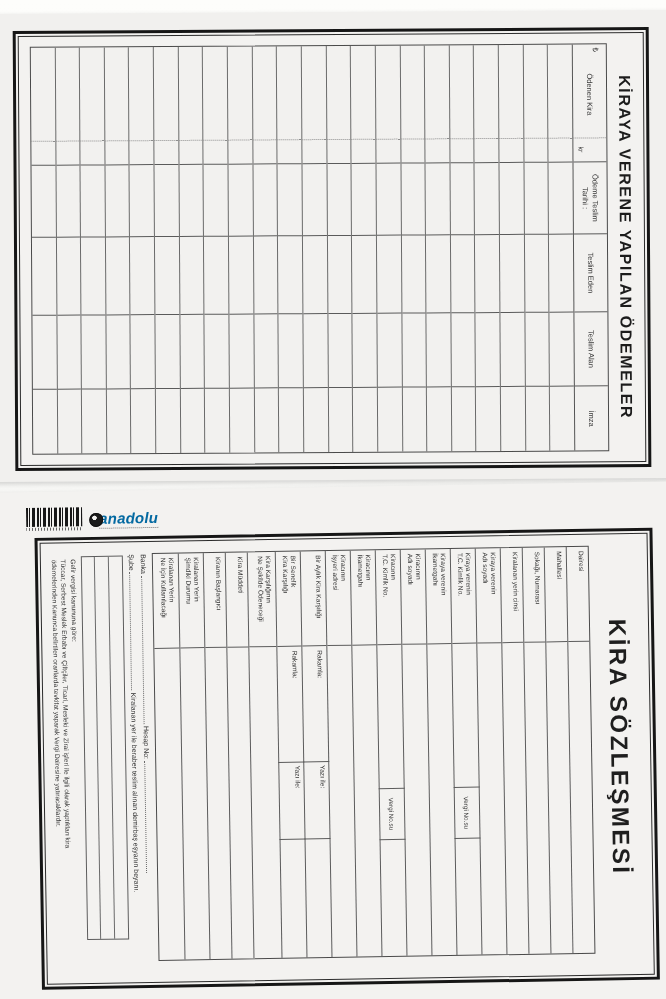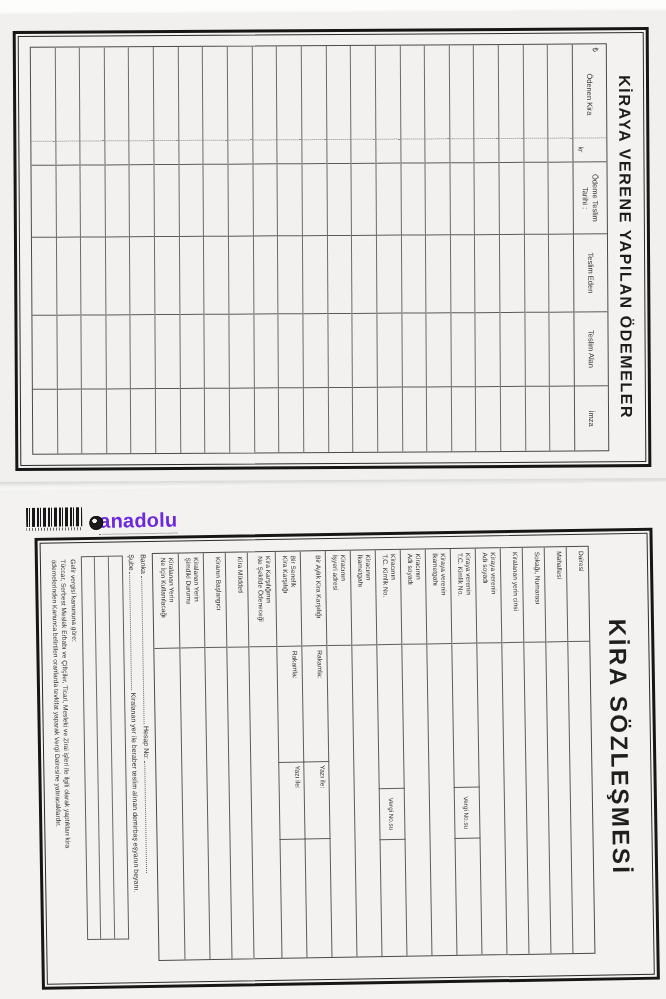--- a/index.html
+++ b/index.html
@@ -98,22 +98,22 @@
     background:
       repeating-linear-gradient(90deg,#171717 0 2px,transparent 2px 3px,#171717 3px 4px,transparent 4px 6px,#171717 6px 9px,transparent 9px 11px);
   }
   .barcode-digits{width:56px;height:3px;margin-top:1px;
     background:repeating-linear-gradient(90deg,#666 0 1px,transparent 1px 3px);}
   .bc-wrap{display:flex;flex-direction:column;}
   .brand-logo{display:flex;align-items:center;margin-left:7px;margin-top:3px;}
   .emblem{width:14px;height:14px;border-radius:50%;margin-right:-4px;position:relative;z-index:1;
     background:radial-gradient(circle at 38% 35%,#f2f1ef 0 2px,#1b1b1b 2.5px 7px);
     box-shadow:inset 0 0 0 1px #111;}
-  .brand-text{font-size:20px;font-weight:bold;color:#6d28d9;letter-spacing:.2px;
-    border-bottom:1px dotted #777;padding-bottom:1px;}
+  .brand-text{font-size:15px;font-weight:bold;color:#0369a1;letter-spacing:.2px;
+    border-bottom:1px dotted #777;padding-bottom:1px;font-style:italic;}
 </style>
 </head>
 <body>
 
 <div class="photo">
 
   <div class="paper paper-top">
     <div class="frame frame-top">
       <div class="frame-inner">
         <div class="rot-stage">

